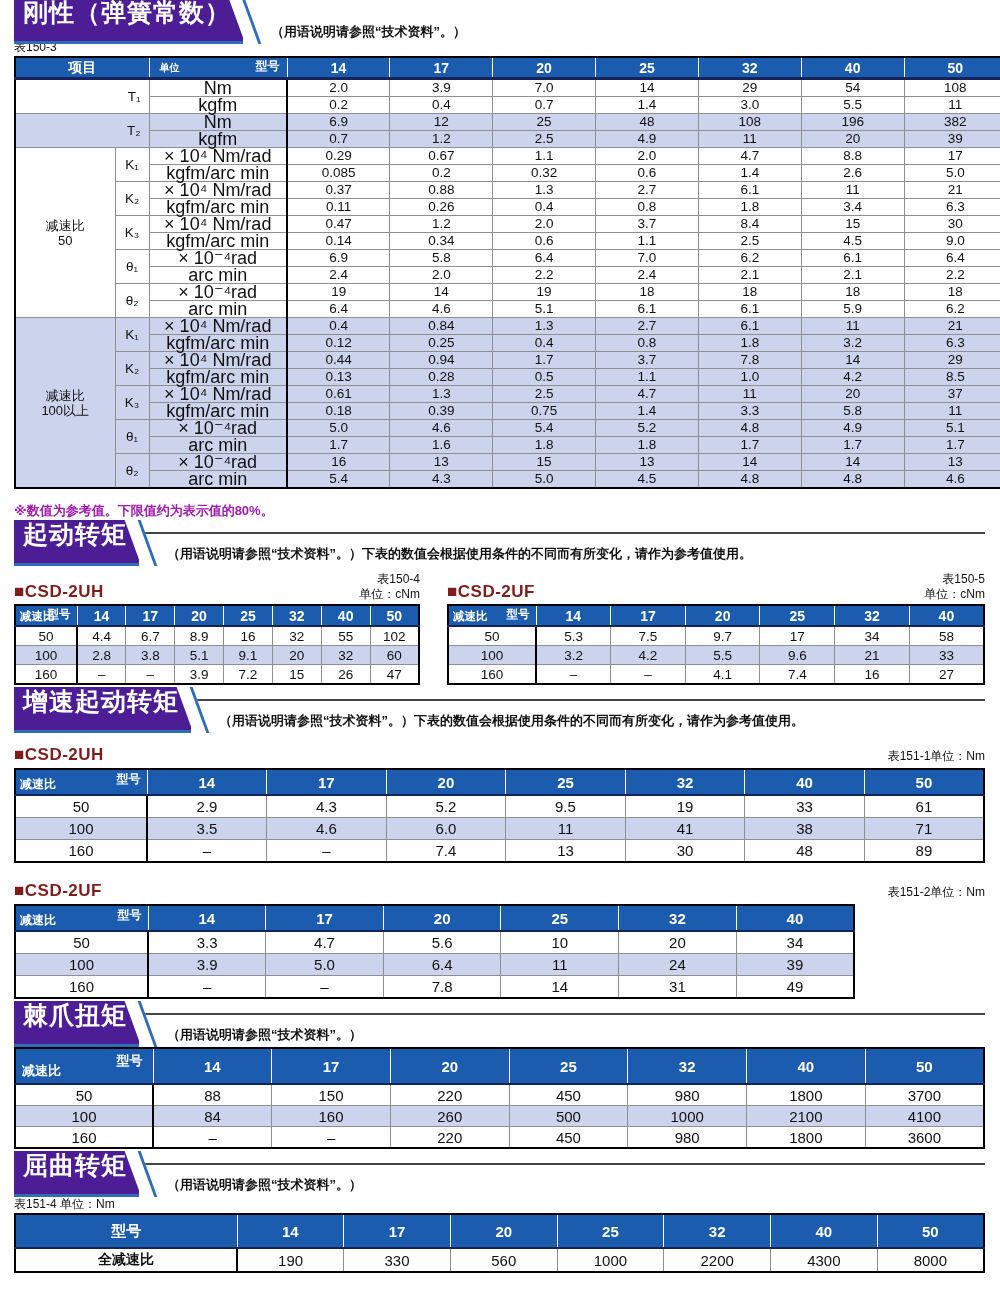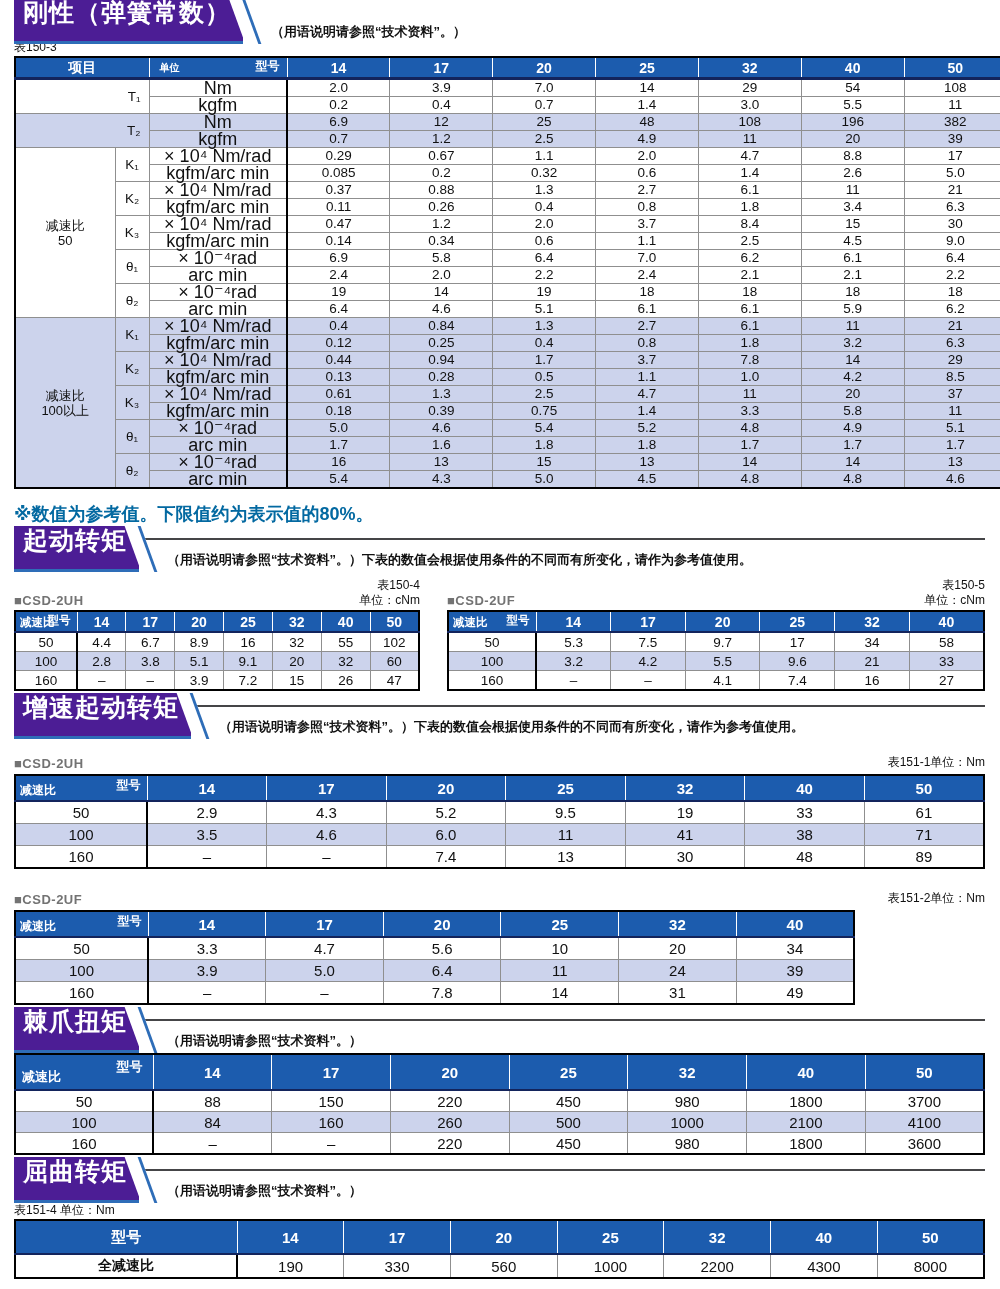--- a/index.html
+++ b/index.html
@@ -12,21 +12,21 @@
   .sec-head.topline::before{content:"";position:absolute;left:0;right:0;top:0;height:2px;background:#454547;}
   .sec-title{position:relative;display:inline-block;background:#4c1d95;color:#fff;font-weight:bold;
              font-size:25px;line-height:26px;padding:1px 12px 16px 9px;border-bottom:3px solid #2e6db8;
              letter-spacing:1px;white-space:nowrap;}
   .sec-title::after{content:"";position:absolute;right:-10px;top:0;bottom:-3px;width:13px;background:#fff;
              border-right:3px solid #2e6db8;transform:skewX(20deg);}
   .sec-note{margin-left:28px;font-size:13px;font-weight:bold;padding-bottom:3px;white-space:nowrap;}
 
   .ref-line{font-size:12px;line-height:13px;margin:1px 0 2px;}
   .sec1-ref{margin-top:-3px;}
-  .footnote{margin:13px 0 12px;font-size:18px;font-weight:bold;color:#0369a1;}
+  .footnote{margin:13px 0 12px;font-size:13px;font-weight:bold;color:#a21caf;}
 
   
   table.dt{border-collapse:collapse;table-layout:fixed;border:2px solid #000;background:#fff;}
   table.dt th{background:#1c5cae;color:#fff;font-weight:bold;border:1px solid #fff;
               border-bottom:3px solid #13245c;padding:0;text-align:center;}
   table.dt td{border:1px solid #8f8f8f;text-align:center;padding:0;background:#fff;}
   table.dt tr.shade td{background:#ccd3ec;}
 
   
   #stiffness-table{width:994px;border-radius:21px;}
@@ -72,21 +72,21 @@
 
   #buckling{width:971px;}
   #buckling th{height:32px;font-size:15px;border-bottom-width:2px;}
   #buckling td{height:22px;font-size:15px;}
   #buckling td.row-label{font-weight:bold;font-size:14px;margin-top:36px;}
 
   
   .pair{display:flex;justify-content:space-between;margin-top:2px;}
   .pc-top{display:flex;justify-content:space-between;align-items:flex-end;height:34px;margin-bottom:2px;}
   .blk-top{display:flex;justify-content:space-between;align-items:flex-end;height:26px;margin:6px 0 3px;}
-  .model-label{font-size:13px;font-weight:bold;color:#737373;letter-spacing:0.5px;}
+  .model-label{font-size:17px;font-weight:bold;color:#7f1d1d;letter-spacing:0.5px;}
   .ref2{text-align:right;font-size:12px;line-height:1.25;}
   .ref-inline{font-size:12px;}
 
   .gap-a{margin-top:12px;}
   .gap-b{margin-top:14px;}
 </style>
 </head>
 <body>
 
 <div class="page">

